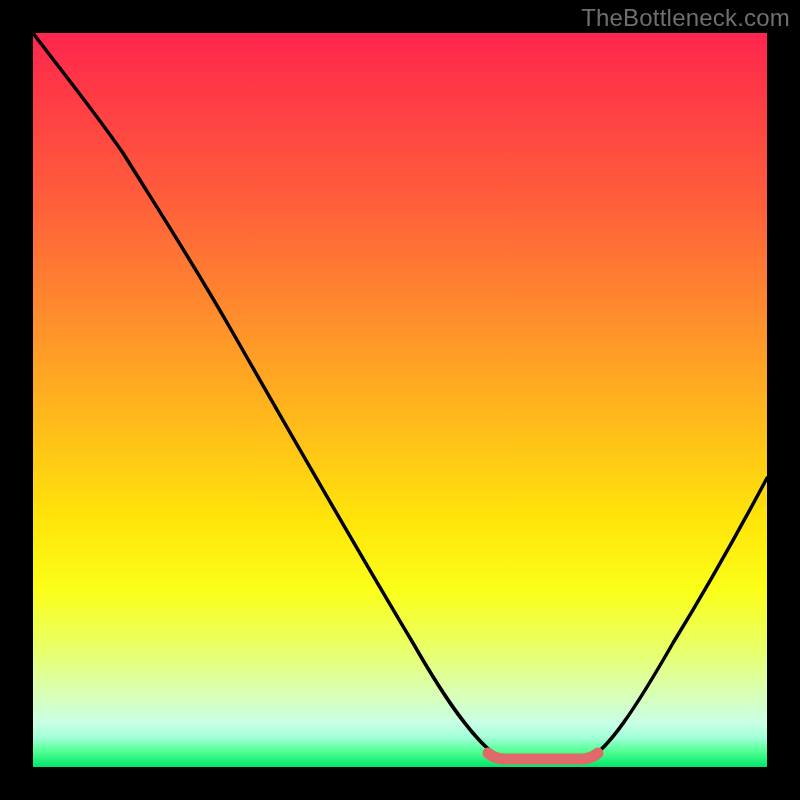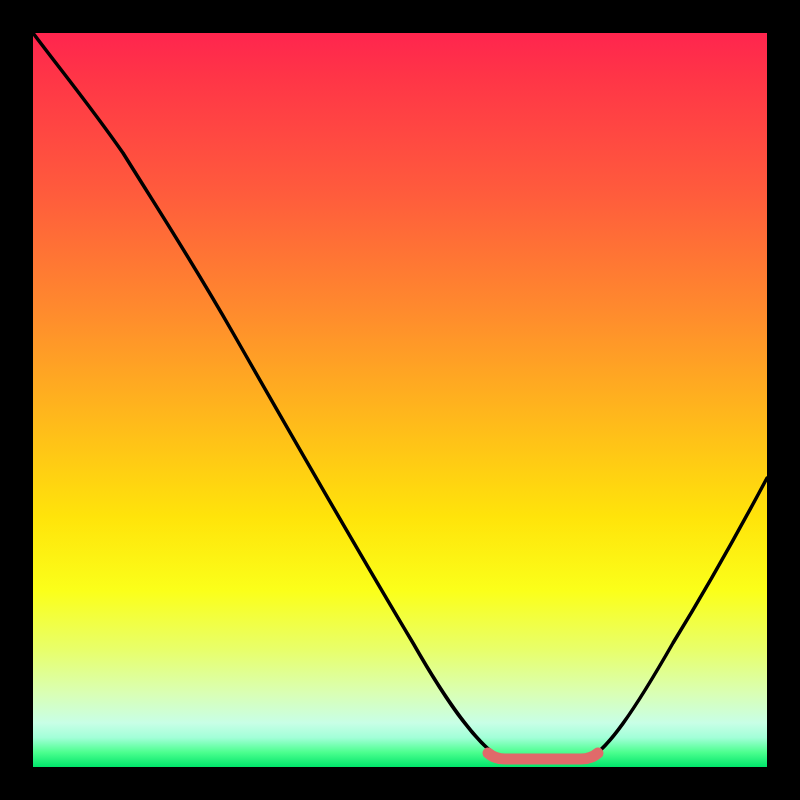--- a/index.html
+++ b/index.html
@@ -57,20 +57,21 @@
     width: 734px;
     height: 734px;
     overflow: visible;
   }
 </style>
 </head>
 <body>
 
 <div class="frame">
 
+  <div class="attribution">TheBottleneck.com</div>
 
   <div class="plot-area">
     <svg class="curves" viewBox="0 0 734 734" preserveAspectRatio="none">
 
       <path d="M 0 0
                C 30 40, 55 70, 90 120
                C 140 200, 160 230, 200 300
                C 260 405, 320 510, 380 610
                C 420 680, 445 710, 465 724
                L 558 724

